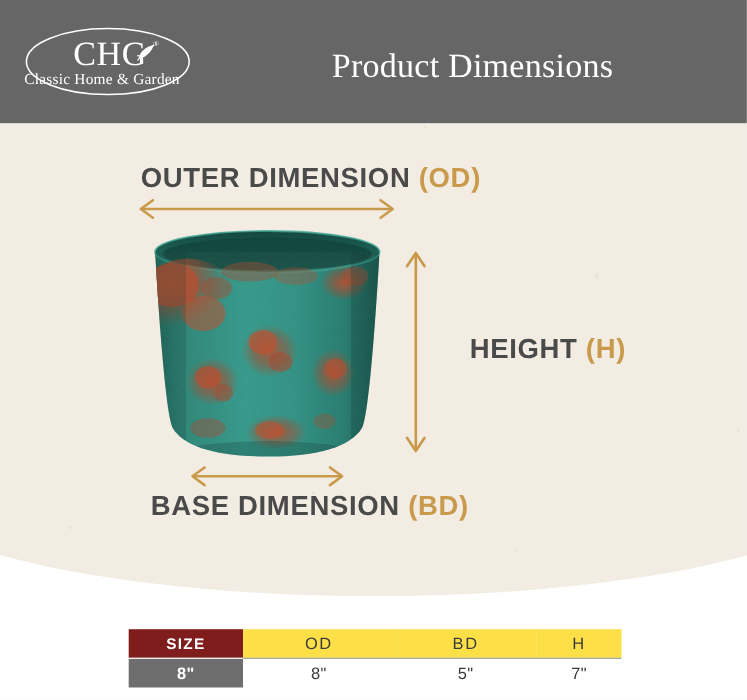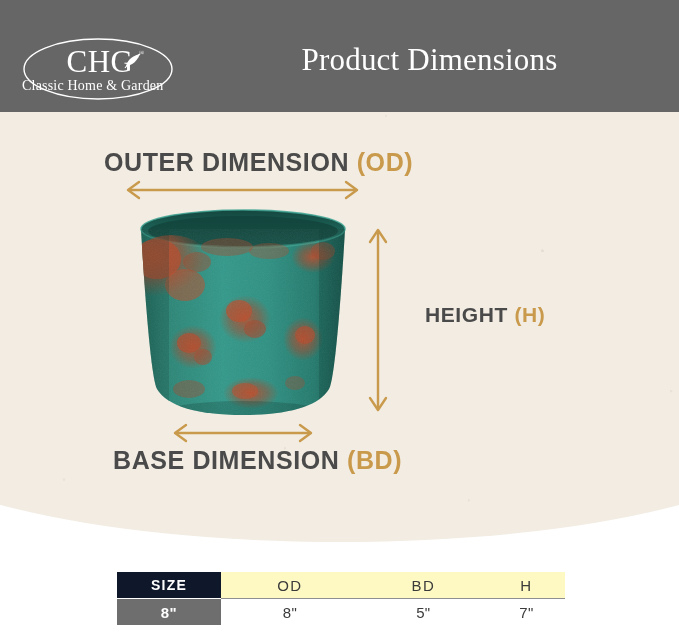--- a/index.html
+++ b/index.html
@@ -22,21 +22,21 @@
     position: absolute;
     left: 0; top: 0;
     width: 679px;
     height: 112px;
     background: #666666;
     z-index: 5;
   }
   .logo-wrap {
     position: absolute;
     left: 22px;
-    top: 37px;
+    top: 24px;
     width: 152px;
     height: 64px;
   }
   .logo-oval {
     position: absolute;
     left: 0; top: 0;
     width: 100%; height: 100%;
   }
   .logo-text-main {
     position: absolute;
@@ -131,25 +131,26 @@
 
   
   .dim-label {
     position: absolute;
     font-family: "Liberation Sans", sans-serif;
     font-weight: 700;
     color: #4a4a4a;
     letter-spacing: 0.6px;
     white-space: nowrap;
     z-index: 3;
+    margin-left: 24px;
   }
   .dim-label .code { color: #c99a4c; }
 
   #label-od { left: 104px; top: 148px; font-size: 25px; }
-  #label-h  { left: 425px; top: 303px; font-size: 21px; }
+  #label-h  { left: 403px; top: 303px; font-size: 25px; }
   #label-bd { left: 113px; top: 446px; font-size: 25px; text-align: center; }
 
   
   .arrow-svg { position: absolute; z-index: 3; overflow: visible; }
   #arrow-od { left: 120px; top: 178px; }
   #arrow-h  { left: 365px; top: 222px; }
   #arrow-bd { left: 167px; top: 421px; }
 
   
   .pot-wrap {
@@ -171,21 +172,21 @@
     border-collapse: collapse;
     font-family: "Liberation Sans", sans-serif;
   }
   .spec-table td, .spec-table th {
     padding: 0;
     margin: 0;
   }
   .cell-size-head {
     width: 104px;
     height: 26px;
-    background: #0f172a;
+    background: #7f1d1d;
     color: #ffffff;
     font-size: 14px;
     font-weight: 700;
     letter-spacing: 1.2px;
     text-align: center;
     vertical-align: middle;
   }
   .cell-size-val {
     width: 104px;
     height: 26px;
@@ -199,21 +200,21 @@
   }
 
   .cell-head {
     height: 26px;
     color: #3b3b3b;
     font-size: 15px;
     font-weight: 400;
     letter-spacing: 1.5px;
     text-align: center;
     vertical-align: middle;
-    background: #fef9c3;
+    background: #fde047;
   }
   .cell-val {
     height: 26px;
     color: #3b3b3b;
     font-size: 15px;
     font-weight: 400;
     letter-spacing: 0.3px;
     text-align: center;
     vertical-align: middle;
     background: #ffffff;

